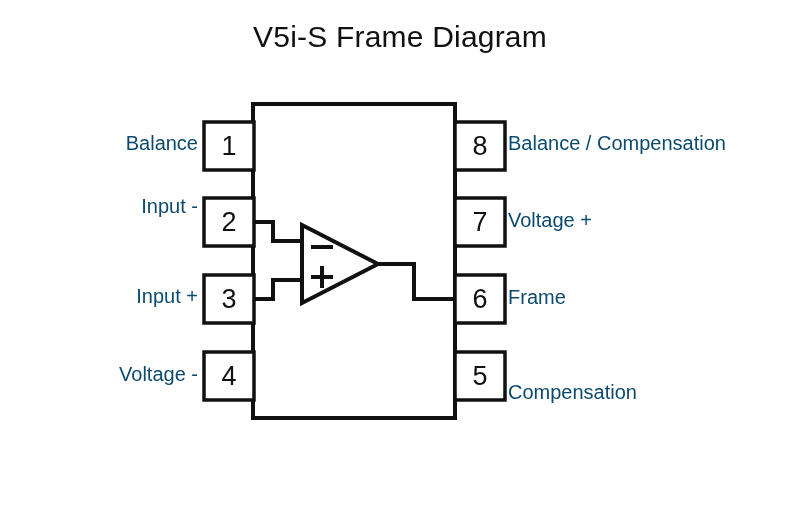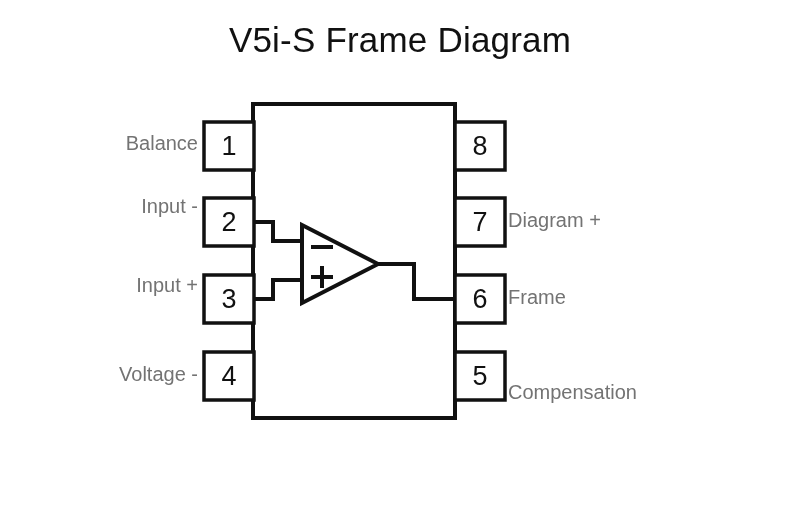--- a/index.html
+++ b/index.html
@@ -21,30 +21,30 @@
     top: 0;
     width: 800px;
     height: 518px;
   }
   #diagram-title {
     position: absolute;
     left: 0;
     top: 20px;
     width: 800px;
     text-align: center;
-    font-size: 35px;
+    font-size: 30px;
     font-weight: 400;
     letter-spacing: 0.2px;
     color: #111111;
     white-space: nowrap;
   }
   .pin-label {
     position: absolute;
     font-size: 20px;
-    color: #737373;
+    color: #0c4a6e;
     white-space: nowrap;
     line-height: 20px;
   }
   .pin-label.left {
     text-align: right;
     right: 602px; 
   }
   .pin-label.right {
     text-align: left;
     left: 508px;
@@ -106,20 +106,21 @@
   <div class="pin-number" style="left:204px; top:275px;">3</div>
   <div class="pin-number" style="left:204px; top:352px;">4</div>
 
   <div class="pin-number" style="left:455px; top:122px;">8</div>
   <div class="pin-number" style="left:455px; top:198px;">7</div>
   <div class="pin-number" style="left:455px; top:275px;">6</div>
   <div class="pin-number" style="left:455px; top:352px;">5</div>
 
   <div class="pin-label left" style="top:133px;">Balance</div>
   <div class="pin-label left" style="top:196px;">Input -</div>
-  <div class="pin-label left" style="top:275px;margin-left:36px;">Input +</div>
+  <div class="pin-label left" style="top:286px;margin-left:36px;">Input +</div>
   <div class="pin-label left" style="top:364px;">Voltage -</div>
 
-  <div class="pin-label right" style="top:210px;">Diagram +</div>
+  <div class="pin-label right" style="top:133px;">Balance / Compensation</div>
+  <div class="pin-label right" style="top:210px;">Voltage +</div>
   <div class="pin-label right" style="top:287px;">Frame</div>
   <div class="pin-label right" style="top:364px;margin-top:18px;">Compensation</div>
 
 </div>
 
 </body></html>

